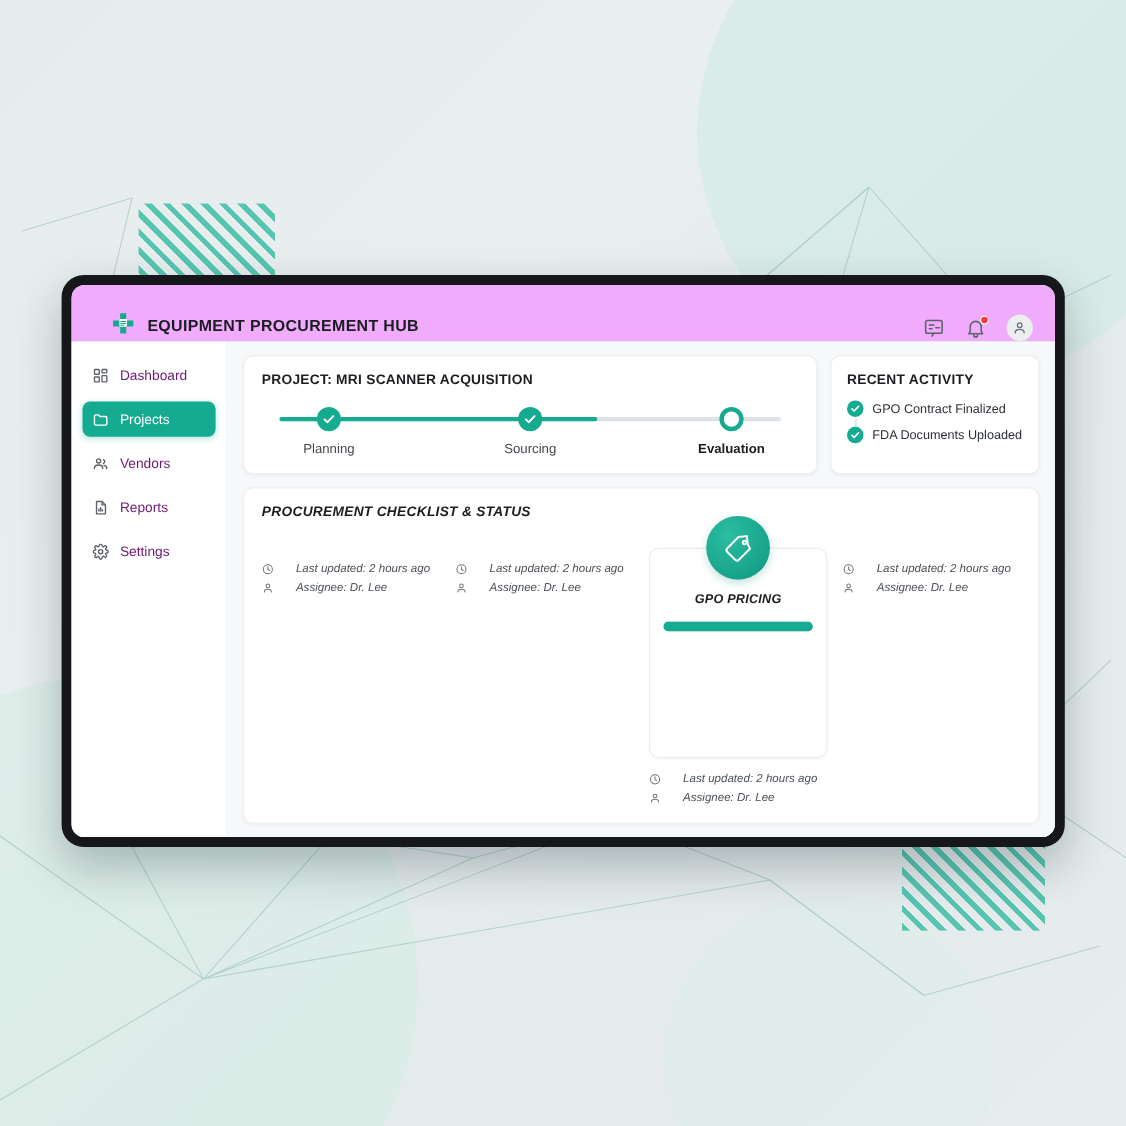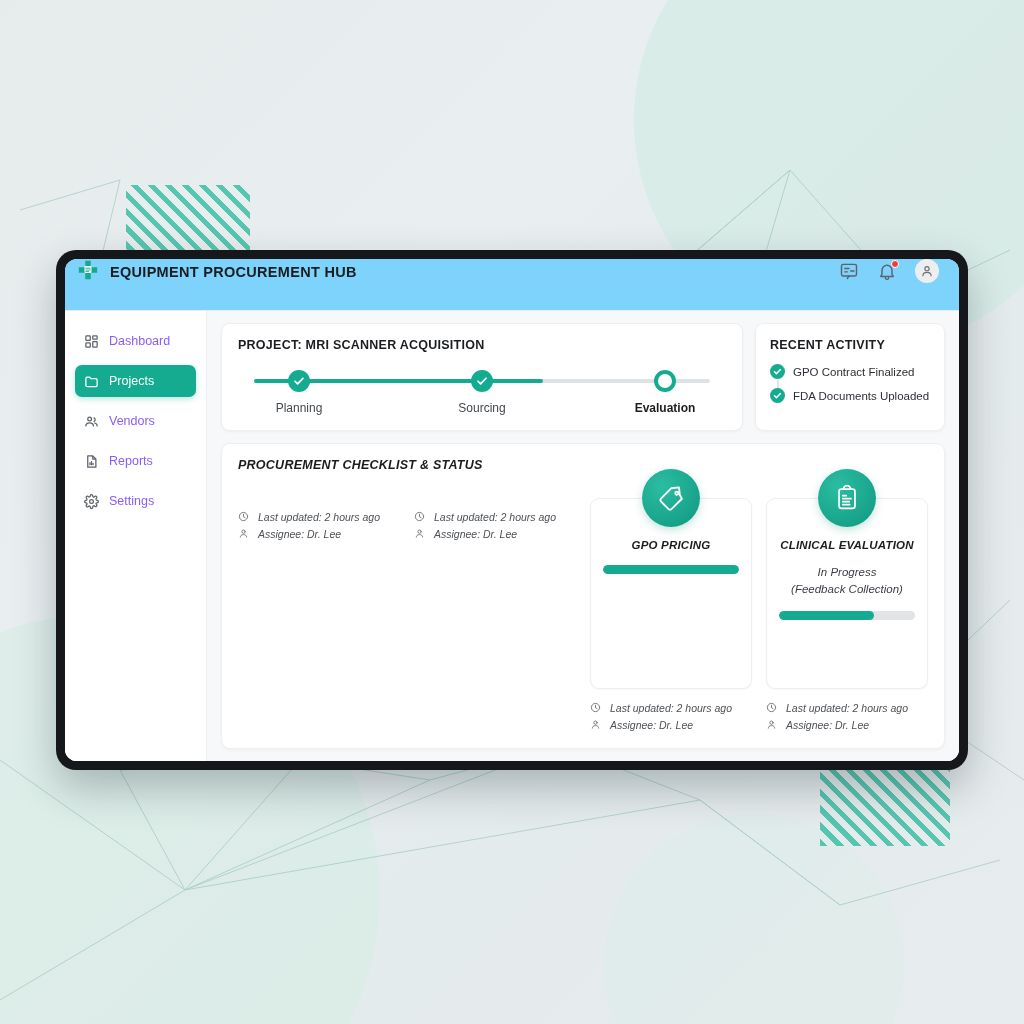--- a/index.html
+++ b/index.html
@@ -48,23 +48,23 @@
     width: 100%; height: 100%;
     background: #ffffff;
     border-radius: 12px;
     overflow: hidden;
     display: flex; flex-direction: column;
   }
 
   
   #app-header {
     height: 52px; flex: 0 0 52px;
-    display: flex; align-items: flex-start;
-    padding: 0 20px 0 12px;
-    background: #7dd3fc;
+    display: flex; align-items: flex-end;
+    padding: 0 20px 0 36px;
+    background: #f0abfc;
     border-bottom: 1px solid #e9ecef;
   }
   .brand { display: flex; align-items: center; gap: 11px; }
   .brand-title {
     font-size: 14.5px; font-weight: bold; letter-spacing: .3px; color: #1b1d20;
   }
   .header-actions { margin-left: auto; display: flex; align-items: center; gap: 18px; }
   .hicon { width: 20px; height: 20px; color: #5c6268; position: relative; display:block; }
   .hicon svg { display:block; }
   .bell-dot {
@@ -84,21 +84,21 @@
   #sidebar {
     width: 142px; flex: 0 0 142px;
     background: #ffffff;
     border-right: 1px solid #eceef0;
     padding: 14px 10px 0 10px;
   }
   .nav-item {
     display: flex; align-items: center; gap: 10px;
     height: 32px; padding: 0 9px; margin-bottom: 8px;
     border-radius: 7px; cursor: pointer;
-    color: #8b5cf6; font-size: 12.5px;
+    color: #701a75; font-size: 12.5px;
   }
   .nav-item .nav-ic { width: 15px; height: 15px; color: #5d6268; display:block; flex:0 0 15px; }
   .nav-item.active { background: #15ab90; color: #ffffff; box-shadow: 0 2px 6px rgba(21,171,144,.3); }
   .nav-item.active .nav-ic { color: #ffffff; }
 
   #main {
     flex: 1; min-width: 0;
     padding: 12px 14px 12px 14px;
     background: #f7f8f9;
     display: flex; flex-direction: column; gap: 12px;
@@ -184,21 +184,21 @@
     box-shadow: 0 3px 8px rgba(19,144,121,.25);
   }
   .chk-name { font-size: 11.5px; font-weight: bold; color: #1b1d20; letter-spacing: .2px; }
   .chk-status { margin-top: 13px; font-size: 11.5px; color: #3a3f45; line-height: 1.45; }
   .chk-bar {
     margin-top: 14px; height: 9px; border-radius: 6px; background: #e2e4e6; overflow: hidden;
   }
   .chk-bar-fill { height: 100%; border-radius: 6px; background: #15ab90; }
   .chk-meta { margin-top: 13px; }
   .meta-row {
-    display: flex; align-items: flex-start; gap: 9px;
+    display: flex; align-items: flex-end; gap: 20px;
     font-size: 10.5px; color: #4c5157; margin-bottom: 5px; white-space: nowrap;
   }
   .meta-row .m-ic { width: 11px; height: 11px; flex: 0 0 11px; color: #6d7277; display:block; }
 </style>
 </head>
 <body>
 
 <div id="bg-decor">
   <div class="bg-circle c1"></div>
   <div class="bg-circle c2"></div>
@@ -472,37 +472,20 @@
                         <circle cx="12" cy="8" r="3.6"></circle>
                         <path d="M5 20c0-3.6 3.2-5.6 7-5.6s7 2 7 5.6"></path>
                       </svg>
                 </span>
                 <span>Assignee: Dr. Lee</span>
               </div>
             </div>
           </div>
 
           <div class="chk-col">
-            <div class="chk-card">
-              <div class="chk-icon">
-                <svg width="28" height="28" viewBox="0 0 24 24" fill="none" stroke="currentColor" stroke-width="1.5" stroke-linecap="round" stroke-linejoin="round">
-                  <rect x="5.2" y="4.4" width="13.6" height="16.4" rx="2"></rect>
-                  <path d="M9 4.4a3 3 0 016 0"></path>
-                  <path d="M8.4 10h3M8.4 12.6h7M8.4 15.2h5.4M8.4 17.6h6"></path>
-                </svg>
-              </div>
-              <div class="chk-name">CLINICAL EVALUATION</div>
-              <div class="chk-status">
-                <div>In Progress</div>
-                <div>(Feedback Collection)</div>
-              </div>
-              <div class="chk-bar">
-                <div class="chk-bar-fill" style="width: 70%;"></div>
-              </div>
-            </div>
             <div class="chk-meta">
               <div class="meta-row">
                 <span class="m-ic">
                   <svg width="11" height="11" viewBox="0 0 24 24" fill="none" stroke="currentColor" stroke-width="2" stroke-linecap="round">
                         <circle cx="12" cy="12" r="9"></circle>
                         <path d="M12 7v5.4l3.4 2"></path>
                       </svg>
                 </span>
                 <span>Last updated: 2 hours ago</span>
               </div>

